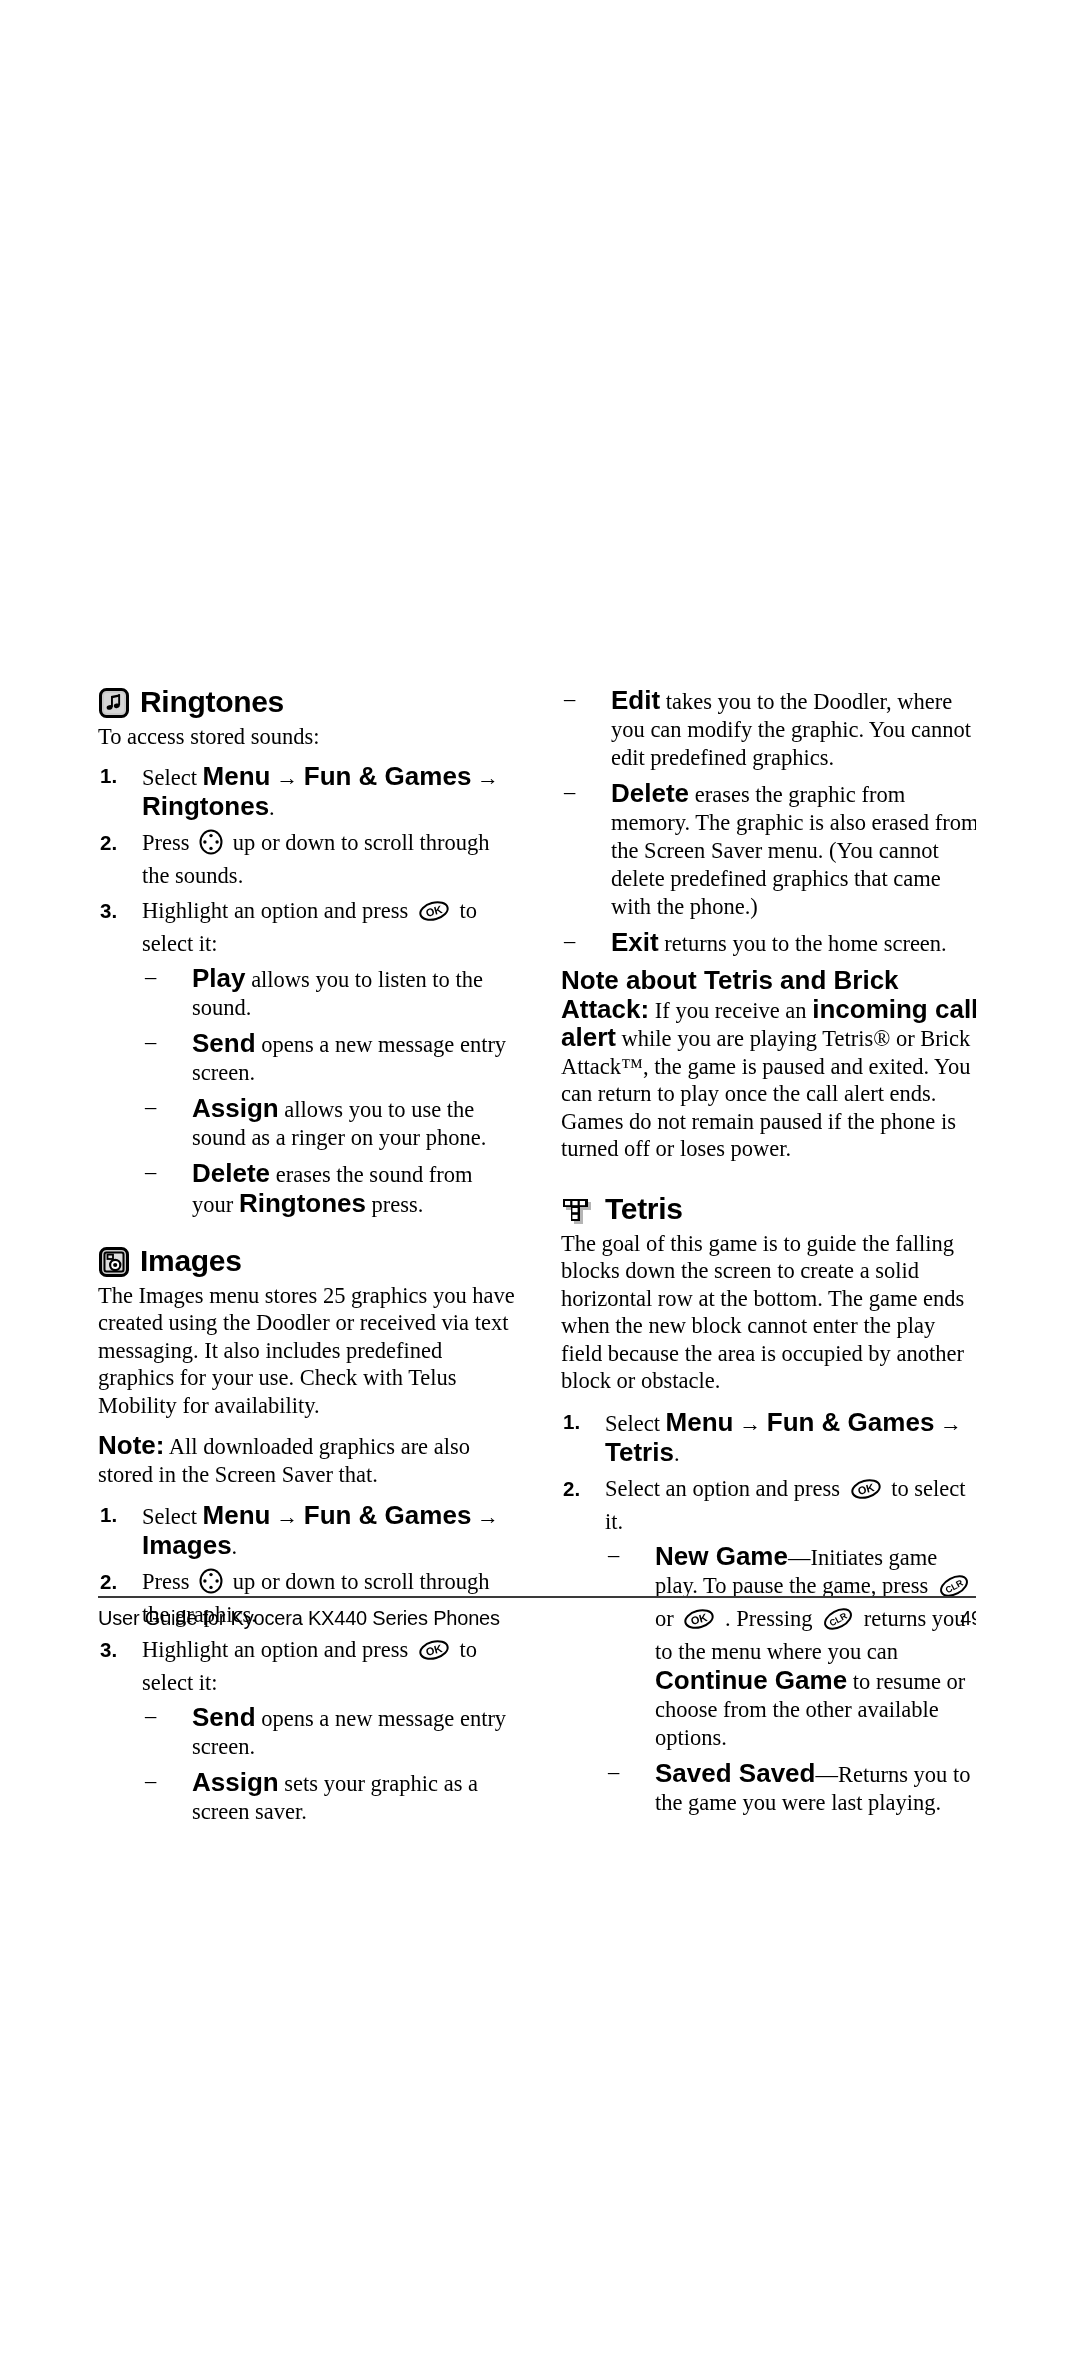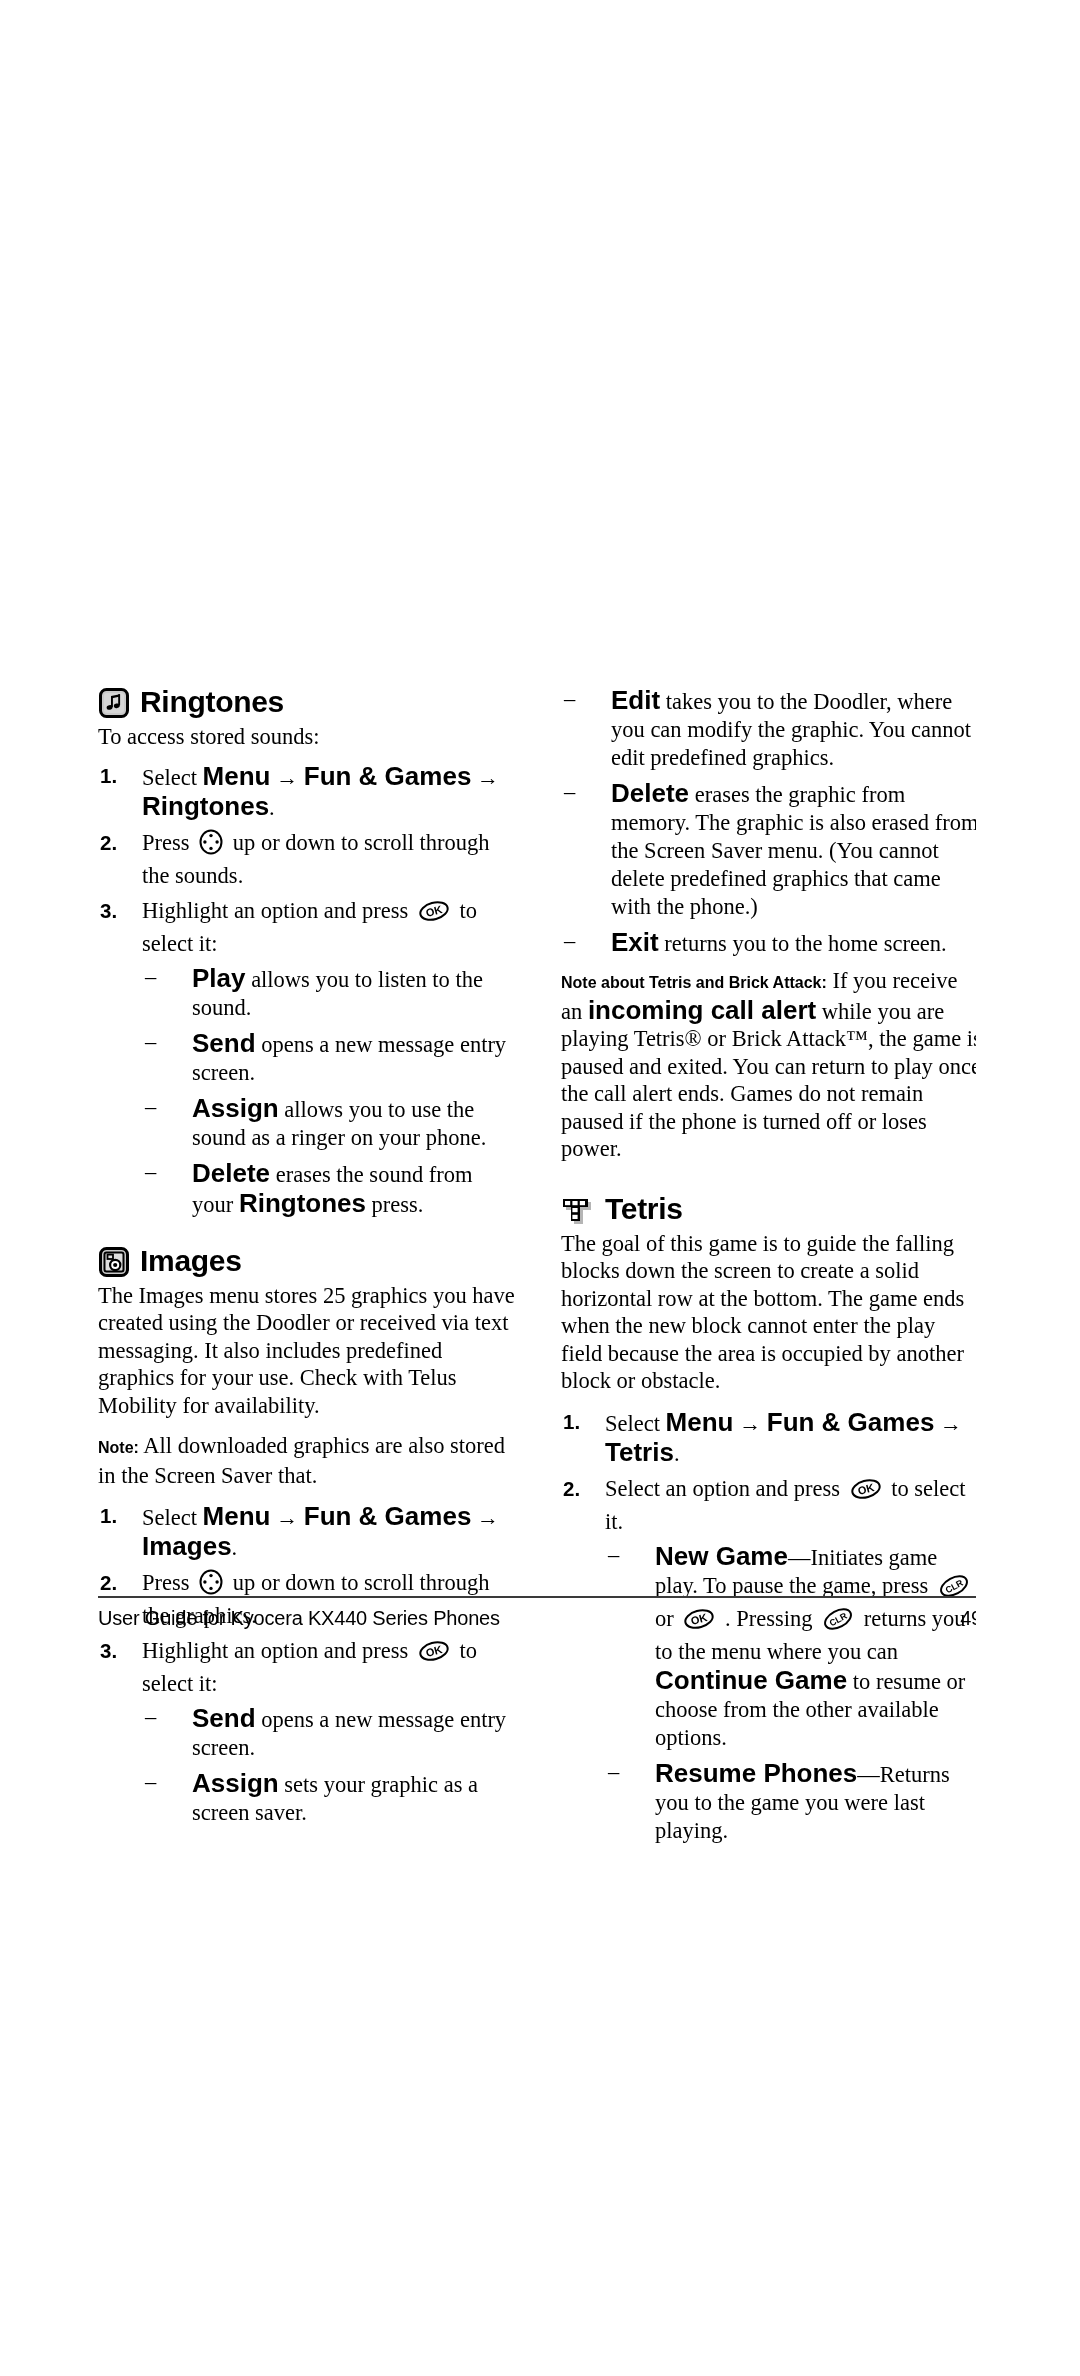--- a/index.html
+++ b/index.html
@@ -74,21 +74,21 @@
   }
   p.tight { margin-bottom: 11px; }
   b, .b {
     font-family: "Liberation Sans", sans-serif;
     font-weight: bold;
     font-size: 26px;
   }
   .note-lead {
     font-family: "Liberation Sans", sans-serif;
     font-weight: bold;
-    font-size: 16px;
+    font-size: 26px;
     text-align: right;
   }
 
   
   ol.steps {
     margin: 0 0 13px 0;
     padding: 0;
     list-style: none;
   }
   ol.steps > li {
@@ -336,21 +336,21 @@
                     <text x="17" y="16" font-family="Liberation Sans, sans-serif" font-size="11" font-weight="bold" text-anchor="middle" fill="#000" transform="rotate(-15 17 12)">OK</text>
                   </svg>
                 </span><span> . Pressing </span><span class="key">
                   <svg width="34" height="24" viewBox="0 0 34 24">
                     <ellipse cx="17" cy="12" rx="14" ry="8.2" fill="#fff" stroke="#000" stroke-width="2" transform="rotate(-28 17 12)"></ellipse>
                     <text x="17" y="15.5" font-family="Liberation Sans, sans-serif" font-size="9" font-weight="bold" text-anchor="middle" fill="#000" transform="rotate(-28 17 12)">CLR</text>
                   </svg>
                 </span><span> returns you to the menu where you can </span><span class="b">Continue Game</span><span> to resume or choose from the other available options.</span>
               </li>
               <li>
-                <span class="dash">–</span><span class="b">Resume Phones</span><span>—Returns you to the game you were last playing.</span>
+                <span class="dash">–</span><span class="b">Saved Saved</span><span>—Returns you to the game you were last playing.</span>
               </li>
             </ul>
           </li>
         </ol>
 
       </div>
     </div>
   </div>
 
   <div class="footer">

